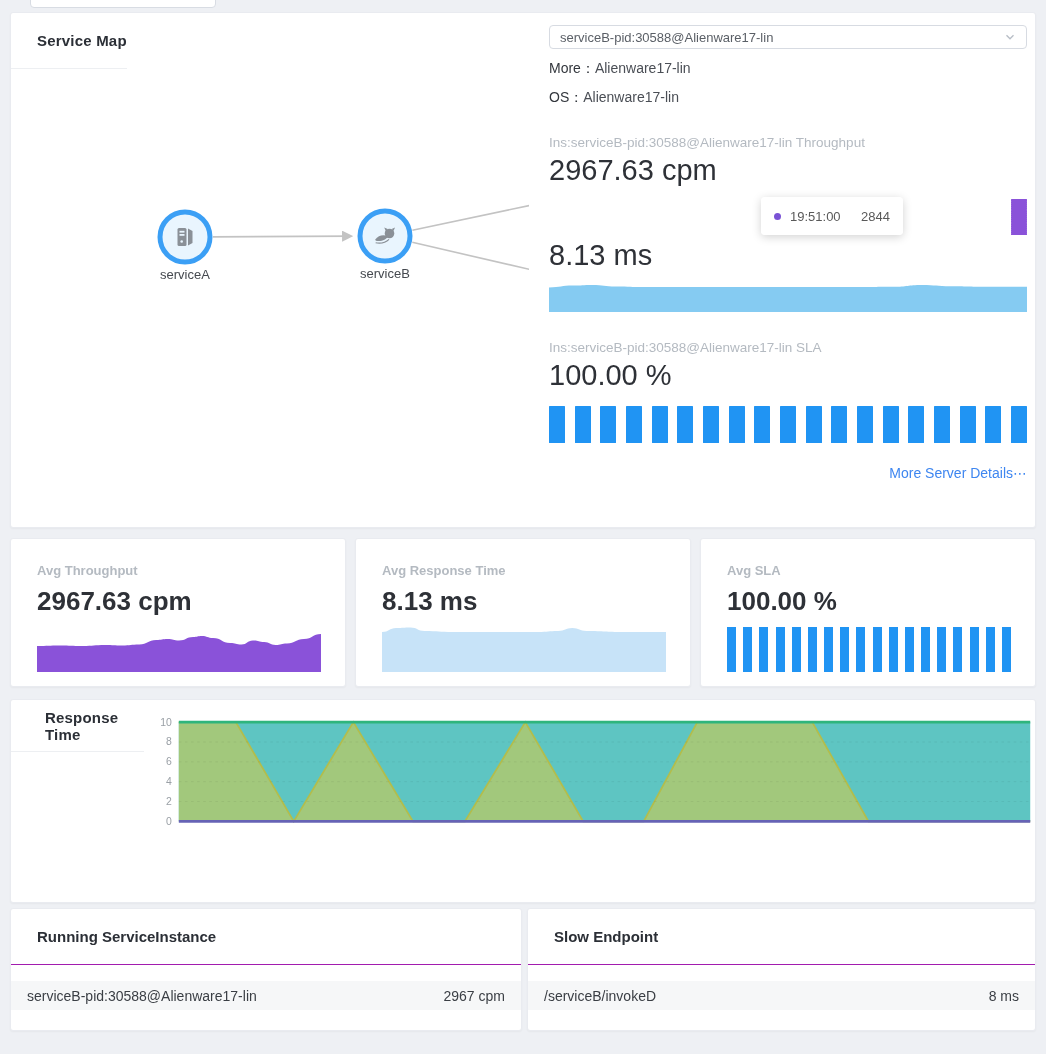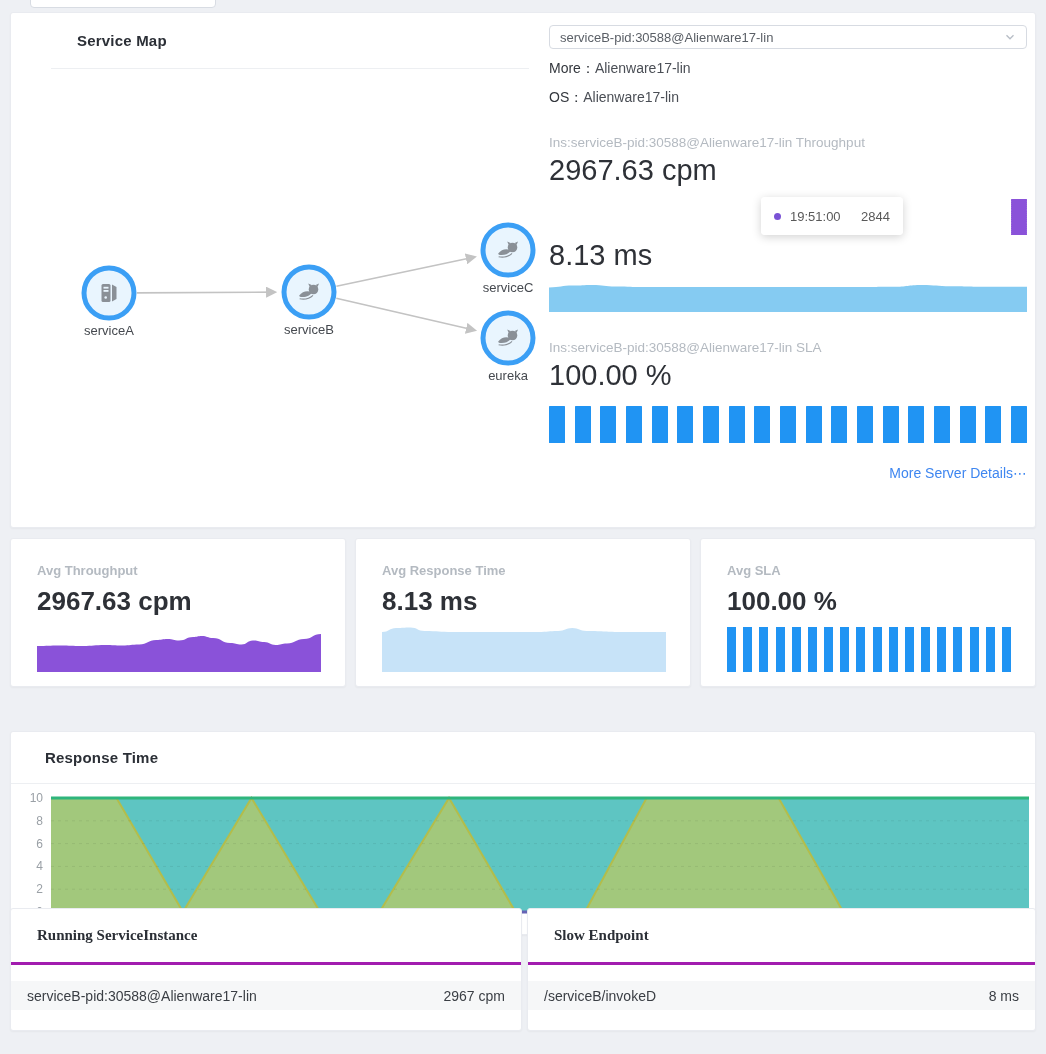--- a/index.html
+++ b/index.html
@@ -21,21 +21,21 @@
   .card {
     background:#fff; border:1px solid #e9ebf0; border-radius:3px;
     box-shadow:0 1px 2px rgba(0,0,0,.04);
   }
 
   
   .main-card {
     position:absolute; left:10px; top:12px; width:1026px; height:516px;
     display:flex;
   }
-  .left-col { width:518px; display:flex; flex-direction:column;padding-left:40px; }
+  .left-col { width:518px; display:flex; flex-direction:row; }
   .panel-header { height:56px; display:flex; align-items:center; padding-left:26px;
     border-bottom:1px solid #edeff2; }
   .panel-title { font-size:15px; font-weight:700; color:#2b2f36; letter-spacing:.2px; }
   #map-svg { flex:1; }
 
   .right-col { width:508px; padding:12px 8px 0 20px; display:flex; flex-direction:column; }
   .select-box {
     height:24px; border:1px solid #d7dbe2; border-radius:4px; background:#fff;
     display:flex; align-items:center; padding:0 10px; font-size:13px; color:#5a5f66;
     justify-content:space-between; cursor:pointer;
@@ -68,33 +68,33 @@
   .cards-row { position:absolute; left:10px; top:538px; width:1026px; height:149px;
     display:flex; gap:9px; }
   .sum-card { flex:1; display:flex; flex-direction:column; padding:24px 24px 14px 26px;font-weight:bold; }
   .sum-label { font-size:13px; color:#b4bac1; }
   .sum-value { margin-top:8px; font-size:26px; color:#2e3137; }
   .sum-chart-area { margin-top:auto; width:100%; height:50px; display:block; }
   .sum-chart-bars { margin-top:auto; height:45px; display:flex; align-items:flex-end;
     justify-content:space-between; }
 
   
-  .rt-panel { position:absolute; left:10px; top:731px; width:1026px; height:204px;
-    display:flex; flex-direction:column; }
+  .rt-panel { position:absolute; left:10px; top:699px; width:1026px; height:204px;
+    display:flex; flex-direction:row; }
   .rt-header { height:52px; display:flex; align-items:center; padding-left:34px;
     border-bottom:1px solid #edeff2; }
   #rt-chart { margin-top:6px; width:1024px; height:142px; display:block; }
 
   
   .bottom-row { position:absolute; left:10px; top:908px; width:1026px; display:flex; gap:5px; }
   .list-card { height:123px; display:flex; flex-direction:column; }
   .list-card.left { width:512px; }
   .list-card.right { width:509px; }
   .list-header { height:56px; display:flex; align-items:center; padding-left:26px;
-    border-bottom:3px solid #a21caf;font-family:Liberation Serif, serif; }
+    border-bottom:1px solid #a21caf; }
   .list-title { font-size:15px; font-weight:700; color:#2b2f36; }
   .list-row { margin-top:16px; height:29px; background:#f6f7f8;
     display:flex; align-items:center; justify-content:space-between;
     padding:0 16px; font-size:14px; color:#3a3e44; }
 </style>
 </head>
 <body>
 
 <div class="page">
 

